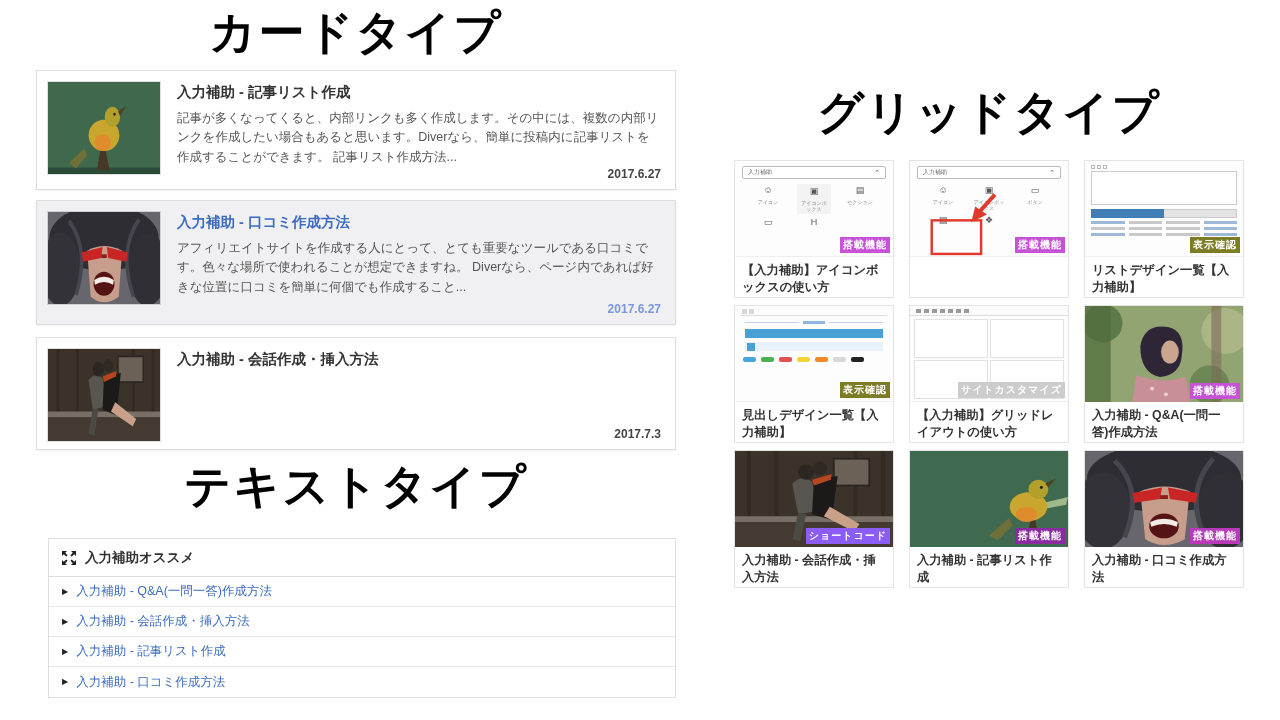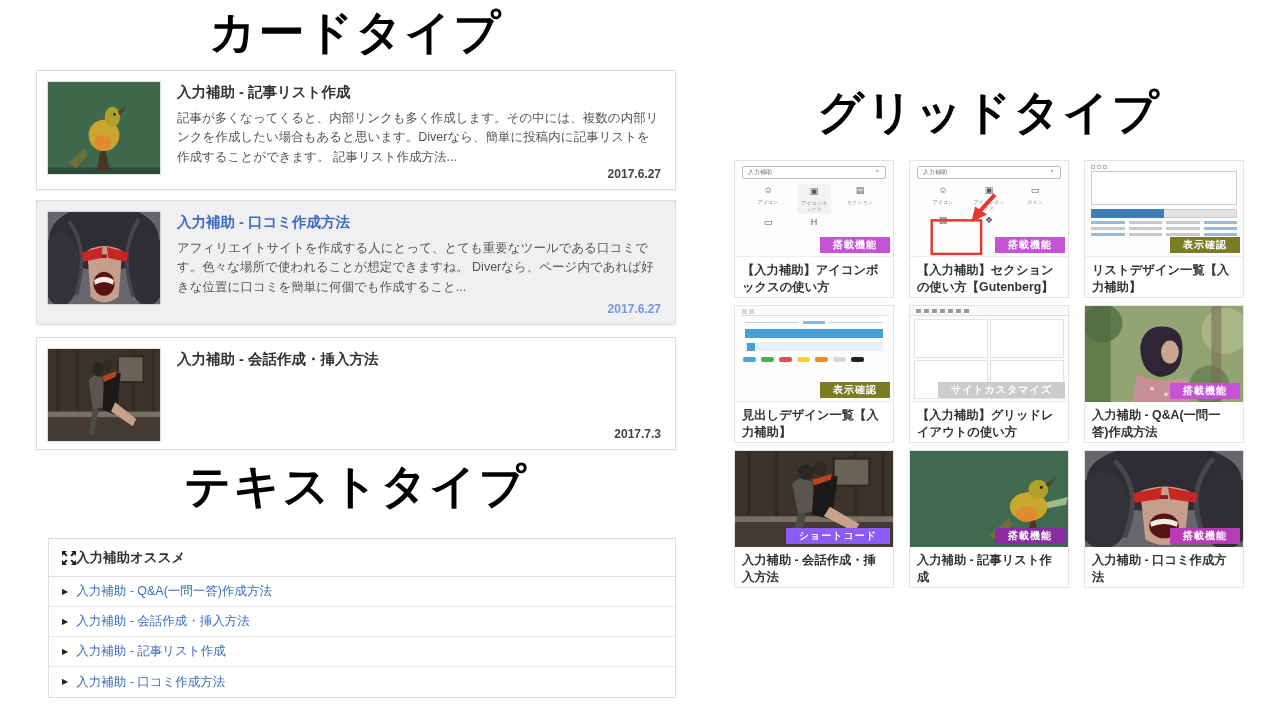--- a/index.html
+++ b/index.html
@@ -18,35 +18,35 @@
   #hcard-2{top:337px;height:113px}
   .hcard .thumb{width:114px;height:94px;flex:none;margin-right:16px;overflow:hidden;border:1px solid rgba(0,0,0,.12)}
   .hcard .thumb svg{width:100%;height:100%;display:block}
   .hcard .body{flex:1;position:relative;min-width:0}
   .hcard h3{font-size:14.5px;color:#333;margin:2px 0 7px;font-weight:bold}
   .hcard p{font-size:12.5px;color:#555;line-height:1.55}
   .hcard .date{position:absolute;right:0;bottom:0;font-size:12px;color:#444;font-weight:bold}
 
   
   #text-list{position:absolute;left:48px;top:538px;width:628px;background:#fff;border:1px solid #ddd}
-  .tl-header{height:38px;display:flex;align-items:center;gap:0;padding:0 13px;border-bottom:1px solid #ddd;
+  .tl-header{height:38px;display:flex;align-items:center;gap:9px;padding:0 13px;border-bottom:1px solid #ddd;
     font-size:13.5px;font-weight:bold;color:#333}
   .tl-item{height:30px;display:flex;align-items:center;gap:8px;padding:0 13px;border-bottom:1px solid #e8e8e8;cursor:pointer}
   .tl-item:last-child{border-bottom:none}
   .tl-item .tri{color:#222;font-size:8px;line-height:1}
   .tl-item .tl-link{font-size:12.5px}
 
   
   #grid{position:absolute;left:734px;top:160px;width:510px;display:grid;
     grid-template-columns:repeat(3,160px);grid-auto-rows:138px;gap:7px 15px}
   .gcard{background:#fff;border:1px solid #e4e4e4;overflow:hidden;cursor:pointer}
   .gthumb{height:96px;position:relative;overflow:hidden;background:#fff}
   .gthumb svg.photo{width:100%;height:100%;display:block}
   .badge{position:absolute;right:3px;bottom:3px;font-size:10px;line-height:1;color:#fff;font-weight:bold;
-    padding:3px 13px;letter-spacing:1px;white-space:nowrap}
+    padding:3px 3px;letter-spacing:1px;white-space:nowrap}
   .gcard h4{font-size:12.3px;font-weight:bold;color:#333;padding:5px 7px 0;line-height:1.4}
 
   
   .shot{background:#fdfdfd;border-bottom:1px solid #eee}
   .s-search{margin:5px 7px 3px;height:13px;border:1px solid #bbb;border-radius:2px;display:flex;
     align-items:center;justify-content:space-between;padding:0 5px;background:#fff}
   .s-search .s-q{font-size:6px;color:#666}
   .s-search .s-caret{font-size:7px;color:#555;line-height:1}
   .s-row{display:flex;justify-content:space-around;padding:2px 10px 0}
   .s-ic{display:flex;flex-direction:column;align-items:center;width:34px}
@@ -259,21 +259,20 @@
           </div>
         <div class="s-ic"></div>
       </div>
       <svg class="red-anno" viewBox="0 0 160 96">
         <rect x="22" y="60" width="50" height="34" fill="none" stroke="#e03a2f" stroke-width="2.5"></rect>
         <path d="M86 34 L66 56" stroke="#e03a2f" stroke-width="4" fill="none"></path>
         <path d="M62 62 L66 46 L78 54 Z" fill="#e03a2f"></path>
       </svg>
       <span class="badge" style="background: rgb(198, 83, 214);">搭載機能</span>
     </div>
-    <h4>【入力補助】セクションの使い方【Gutenberg】</h4>
   </article>
 
   <article class="gcard">
     <div class="gthumb shot">
       <div class="ld-bar">
           <i></i>
           <i></i>
           <i></i>
         </div>
       <div class="ld-area"></div>

